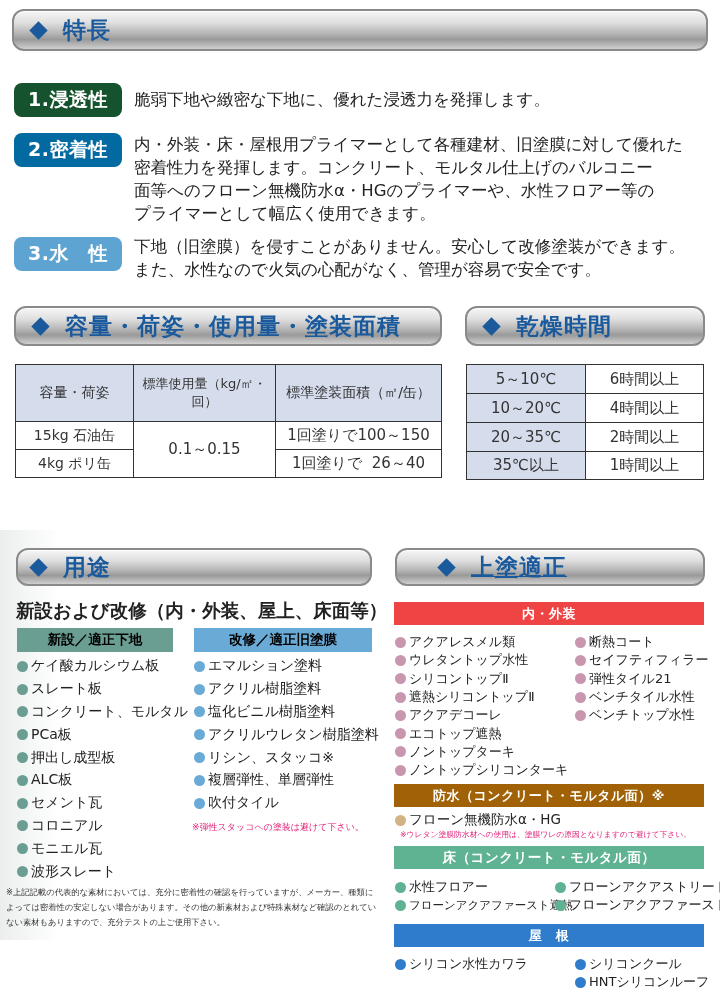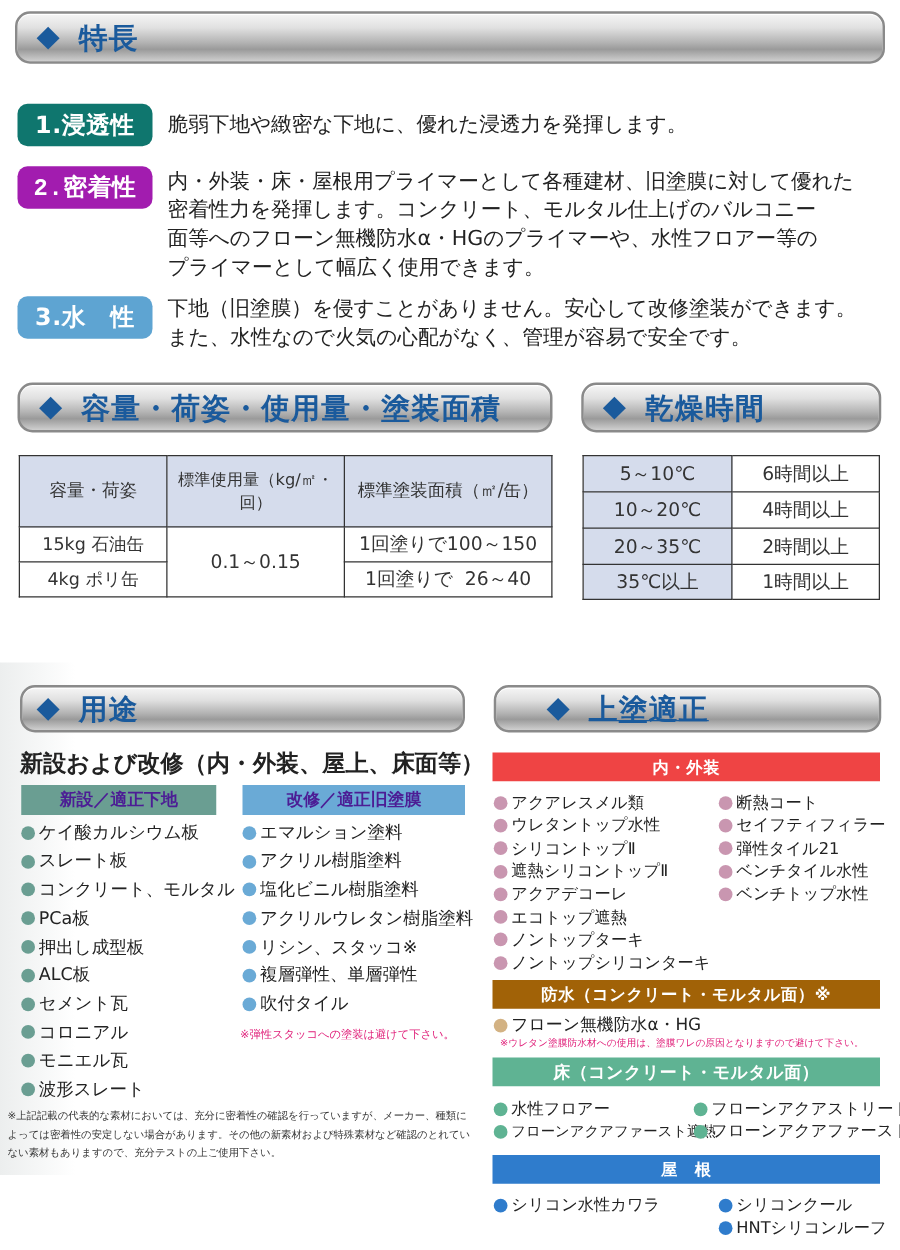--- a/index.html
+++ b/index.html
@@ -31,21 +31,21 @@
   td, th { border: 1px solid #333; text-align: center; font-weight: normal; }
   th { background: #d5dcec; }
 
   .left-fade {
     position: absolute; left: 0; top: 530px; width: 60px; height: 410px;
     background: linear-gradient(to right, #eceeee, #ffffff);
   }
 
   .sub-title { position: absolute; left: 16px; top: 598px; font-size: 18.5px; font-weight: bold; color: #222; }
   .col-head {
-    position: absolute; height: 24px; color: #4c1d95; font-weight: bold; font-size: 13.5px;
+    position: absolute; height: 24px; color: #000000; font-weight: bold; font-size: 13.5px;
     display: flex; align-items: center; justify-content: center;
   }
   .list { position: absolute; list-style: none; }
   .list li { display: flex; align-items: center; font-size: 14px; color: #222; height: 22.8px; white-space: nowrap; }
   .dot { width: 11px; height: 11px; border-radius: 50%; margin-right: 3px; flex: none; }
 
   .bar {
     position: absolute; left: 394px; width: 310px; height: 23px; color: #fff; font-weight: bold;
     font-size: 13px; display: flex; align-items: center; justify-content: center; letter-spacing: 0.5px;
   }
@@ -56,28 +56,28 @@
 </style>
 </head>
 <body>
 
 <div class="sec-head" style="left:12px; top:9px; width:696px;">
   <span class="diamond"></span>
   <span class="title">特長</span>
 </div>
 
 <div class="feature" style="top:83px;">
-  <div class="badge" style="background:#0f766e;">1.浸透性</div>
+  <div class="badge" style="background:#14532d;">1.浸透性</div>
   <div class="feat-text" style="padding-top:5px;">
     <div>脆弱下地や緻密な下地に、優れた浸透力を発揮します。</div>
   </div>
 </div>
 
 <div class="feature" style="top:133px;">
-  <div class="badge" style="background:#a21caf;font-family:Liberation Mono, monospace;">2.密着性</div>
+  <div class="badge" style="background:#0369a1;">2.密着性</div>
   <div class="feat-text">
     <div>内・外装・床・屋根用プライマーとして各種建材、旧塗膜に対して優れた</div>
     <div>密着性力を発揮します。コンクリート、モルタル仕上げのバルコニー</div>
     <div>面等へのフローン無機防水α・HGのプライマーや、水性フロアー等の</div>
     <div>プライマーとして幅広く使用できます。</div>
   </div>
 </div>
 
 <div class="feature" style="top:237px;">
   <div class="badge" style="background:#5ea4d2;">3.水　性</div>

